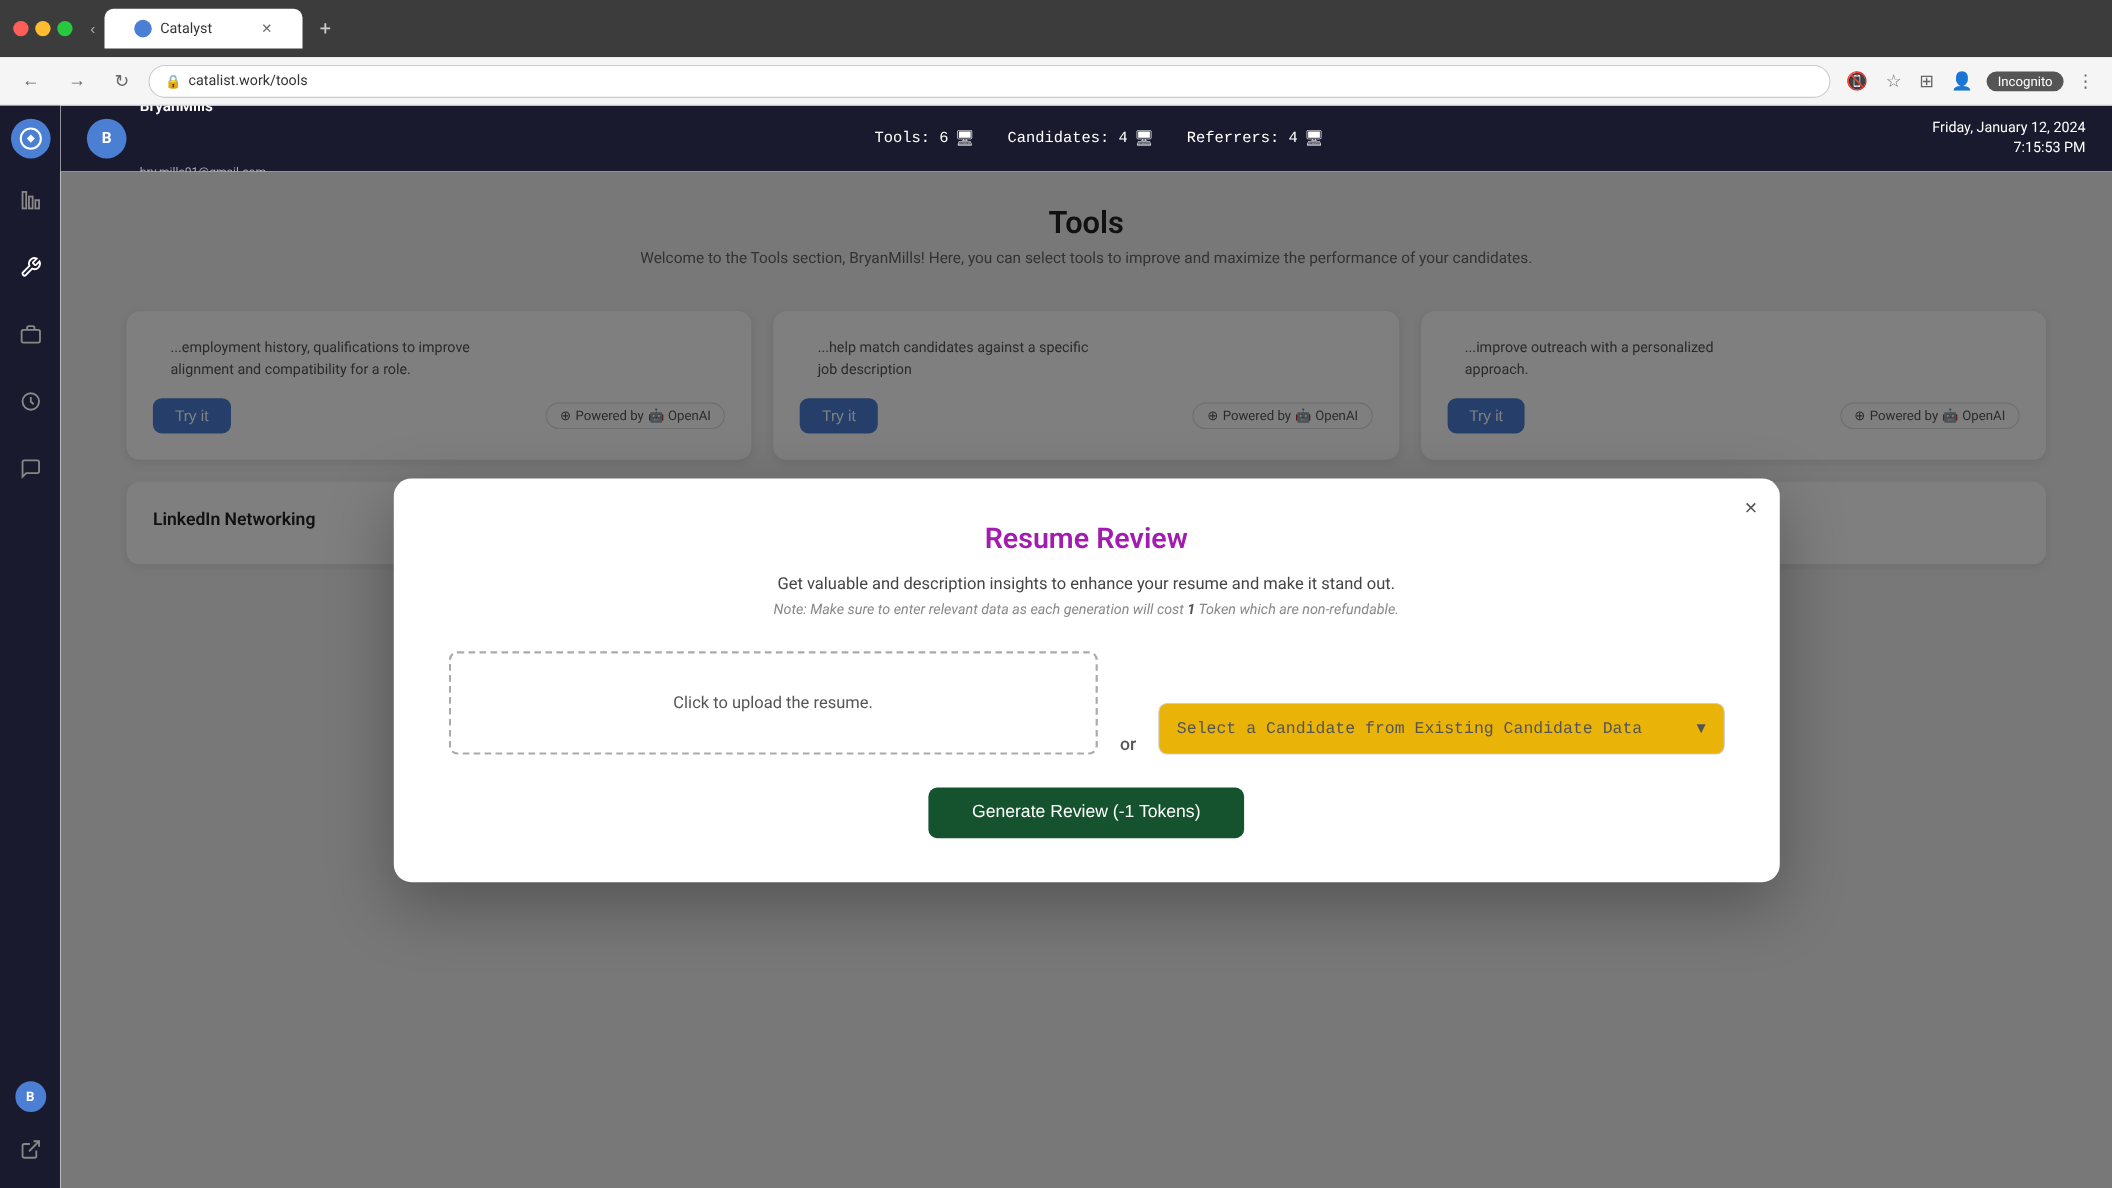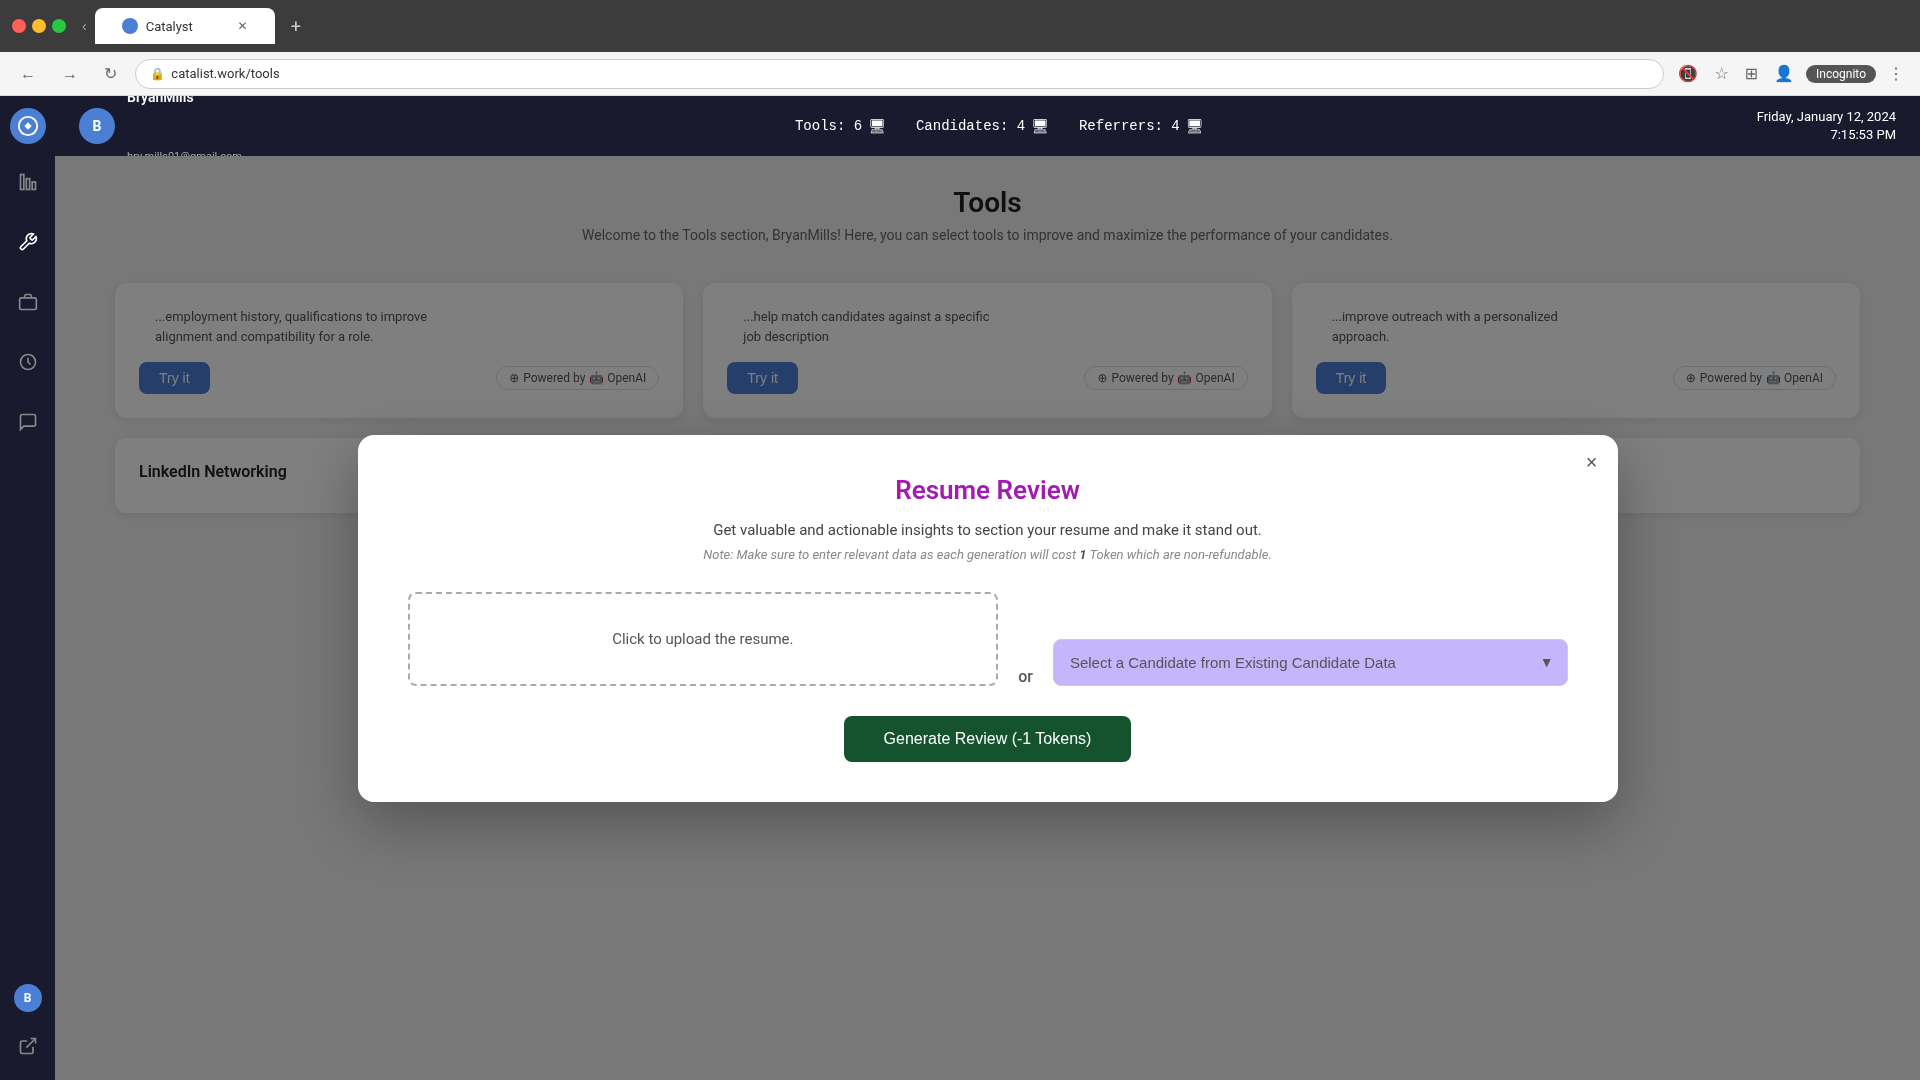--- a/index.html
+++ b/index.html
@@ -77,21 +77,21 @@
     .modal { background: white; border-radius: 16px; width: 1260px; max-width: 90%; padding: 40px 50px; position: relative; box-shadow: 0 20px 60px rgba(0,0,0,0.3); }
     .modal-close { position: absolute; top: 16px; right: 20px; background: none; border: none; font-size: 20px; cursor: pointer; color: #555; }
     .modal-title { text-align: center; font-size: 26px; font-weight: 600; color: #a21caf; margin-bottom: 16px; }
     .modal-subtitle { text-align: center; font-size: 15px; color: #444; margin-bottom: 8px; }
     .modal-note { text-align: center; font-size: 13px; color: #888; margin-bottom: 30px; font-style: italic; }
     .modal-note strong { font-weight: 700; color: #555; }
     .modal-body { display: flex; align-items: flex-end; gap: 20px; margin-bottom: 30px; }
     .upload-zone { flex: 1; border: 2px dashed #aaa; border-radius: 8px; padding: 36px; text-align: center; font-size: 15px; color: #555; cursor: pointer; min-height: 80px; display: flex; align-items: center; justify-content: center; }
     .or-text { font-size: 16px; color: #555; font-weight: 500; flex-shrink: 0; }
     .candidate-select-wrapper { flex: 1; position: relative; }
-    .candidate-select { width: 100%; padding: 14px 16px; border: 1px solid #ccc; border-radius: 8px; font-size: 15px; color: #555; appearance: none; cursor: pointer; background: #c4b5fd; }
+    .candidate-select { width: 100%; padding: 14px 16px; border: 1px solid #ccc; border-radius: 8px; font-size: 15px; color: #555; appearance: none; cursor: pointer; background: #eab308; font-family: Liberation Mono, monospace; }
     .select-arrow { position: absolute; right: 14px; top: 50%; transform: translateY(-50%); color: #555; font-size: 14px; pointer-events: none; }
     .generate-btn { display: block; margin: 0 auto; background: #14532d; color: white; border: none; border-radius: 8px; padding: 14px 40px; font-size: 16px; cursor: pointer; font-weight: 500; }
   </style>
 </head>
 <body>
 
 <div class="browser-chrome">
   <div class="browser-controls">
     <button class="browser-btn btn-close"></button>
     <button class="browser-btn btn-min"></button>
@@ -260,21 +260,21 @@
         <div class="tool-card">
           <div class="card-title-2">Email Networking</div>
         </div>
         <div class="tool-card"></div>
       </div>
 
       <div class="modal-overlay">
         <div class="modal">
           <button class="modal-close">×</button>
           <h2 class="modal-title">Resume Review</h2>
-          <p class="modal-subtitle">Get valuable and actionable insights to section your resume and make it stand out.</p>
+          <p class="modal-subtitle">Get valuable and description insights to enhance your resume and make it stand out.</p>
           <p class="modal-note">
             <em><span>Note: Make sure to enter relevant data as each generation will cost</span> <strong>1</strong> <span>Token which are non-refundable.</span></em>
           </p>
           <div class="modal-body">
             <div class="upload-zone">
               <span>Click to upload the resume.</span>
             </div>
             <span class="or-text">or</span>
             <div class="candidate-select-wrapper">
               <select class="candidate-select">

